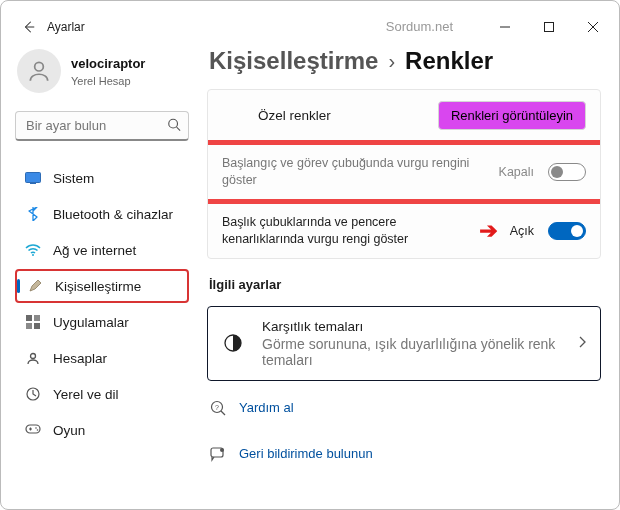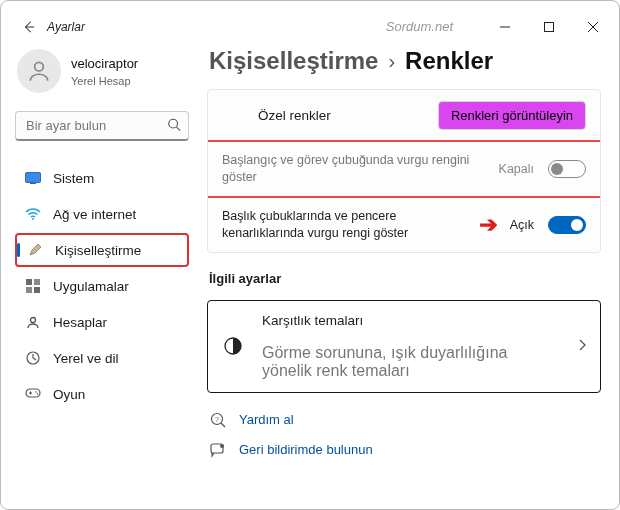--- a/index.html
+++ b/index.html
@@ -1,33 +1,33 @@
 <!DOCTYPE html>
 <html><head>
 <meta charset="utf-8">
 <style>
   * { box-sizing: border-box; margin: 0; padding: 0; }
   body { font-family: "Segoe UI", sans-serif; font-size: 13px; color: #1b1b1b; background: #fff; width: 620px; height: 510px; overflow: hidden; border: 1px solid #bbb; border-radius: 8px; position: relative; }
 
   
-  .titlebar { display: flex; align-items: center; height: 34px; padding: 17px 4px 0 14px; font-style: italic; }
+  .titlebar { display: flex; align-items: center; height: 34px; padding: 17px 4px 0 14px; }
   .titlebar .back { width: 28px; height: 28px; display:flex; align-items:center; justify-content:center; color:#333; cursor:pointer; }
   .titlebar .title { margin-left: 4px; font-size: 12px; color:#222; }
   .titlebar .spacer { flex: 1; }
   .titlebar .watermark { font-size: 13px; color:#999; margin-right: 30px; }
   .titlebar .winbtns { display:flex; }
   .titlebar .winbtn { width: 44px; height: 30px; display:flex; align-items:center; justify-content:center; cursor:pointer; color:#222; }
 
   .main { display: flex; height: calc(100% - 34px); }
 
   
   .sidebar { width: 198px; padding: 8px 10px 0 14px; display:flex; flex-direction:column; }
   .user { display:flex; align-items:center; gap:10px; margin: 6px 0 18px 2px; }
   .avatar { width: 44px; height:44px; border-radius:50%; background:#e8e8e8; display:flex; align-items:center; justify-content:center; color:#777; }
-  .user-name { font-size: 13px; font-weight:400; color:#111; }
+  .user-name { font-size: 13px; font-weight:700; color:#111; }
   .user-type { font-size: 11px; color:#666; margin-top:4px; }
 
   .searchwrap { position:relative; margin-bottom: 20px; }
   .search { width: 100%; height: 30px; border: 1px solid #ccc; border-bottom: 2px solid #888; border-radius:4px; padding: 0 30px 0 10px; font-size: 13px; background:#fcfcfc; color:#333; }
   .search::placeholder { color:#777; }
   .search-icon { position:absolute; right:8px; top:50%; transform:translateY(-50%); color:#555; pointer-events:none; }
 
   .nav { display:flex; flex-direction:column; gap:2px; overflow:hidden; }
   .nav-item { display:flex; align-items:center; gap:12px; height: 34px; padding: 0 8px 0 10px; border-radius:4px; cursor:pointer; font-size: 13.5px; color:#1b1b1b; position:relative; }
   .nav-item .nav-icon { width:16px; height:16px; display:flex; align-items:center; justify-content:center; font-size:14px; }
@@ -36,21 +36,21 @@
 
   
   .content { flex:1; padding: 10px 18px 0 8px; overflow-y: auto; }
   .crumbs { display:flex; align-items:center; gap:10px; margin: 2px 0 14px 2px; }
   .crumb-root { font-size: 24px; font-weight:600; color:#555; }
   .crumb-sep { font-size: 20px; color:#555; }
   .crumb-leaf { font-size: 24px; font-weight:700; color:#111; }
 
   .card { border: 1px solid #e6e6e6; border-radius:4px; background:#fdfdfd; }
   .card-row { display:flex; align-items:center; padding: 10px 14px; min-height:50px; gap:10px; }
-  .card-row + .card-row { border-top: 2px solid #ef4444; }
+  .card-row + .card-row { border-top: 5px solid #ef4444; }
   .card-title { flex:1; font-size:13.5px;margin-left:36px; }
   .btn { border:1px solid #d6d6d6; background:#d946ef; border-radius:4px; padding: 6px 12px; font-size:13px; cursor:pointer; }
 
   .setting-text { flex:1; font-size:12.5px; color:#777; line-height:1.35; }
   .setting-text.enabled { color:#222; }
   .state-label { font-size:12.5px; color:#888; margin-right:4px; }
   .state-label.enabled { color:#222; }
 
   .toggle { width:38px; height:18px; border-radius:10px; position:relative; cursor:pointer; }
   .toggle.off { background:#fff; border:1px solid #8a8a8a; }
@@ -61,24 +61,24 @@
   .arrow-annot { color:#e21b1b; font-size:22px; font-weight:900; line-height:1; margin-right:2px; }
 
   .content > .card + .section-label,
   .content > .card { margin-bottom: 14px; }
   .section-label { font-size: 13px; font-weight:600; margin: 18px 2px 8px; }
 
   .link-card { display:flex; align-items:center; padding:12px 14px; gap:18px; border:1px solid #0f172a; border-radius:4px; cursor:pointer; }
   .link-card .lc-icon { width:22px; height:22px; display:flex; align-items:center; justify-content:center; font-size:18px; }
   .link-card .lc-body { flex:1; }
   .link-card .lc-title { font-size:13.5px; }
-  .link-card .lc-sub { font-size:16px; color:#777; margin-top:16px; }
+  .link-card .lc-sub { font-size:14px; color:#777; margin-top:2px; }
   .link-card .lc-chevron { color:#555; }
 
-  .footer-links { margin: 18px 2px 0; display:flex; flex-direction:column; gap:12px; }
+  .footer-links { margin: 18px 2px 0; display:flex; flex-direction:column; gap:28px; }
   .flink { display:flex; align-items:center; gap:12px; font-size:13px; color:#00509e; cursor:pointer; }
   .flink .flink-icon { width:18px; height:18px; display:flex; align-items:center; justify-content:center; color:#555; font-size:15px; }
 </style>
 </head>
 <body>
 
 <div class="titlebar">
   <div class="back">
     <svg width="14" height="14" viewBox="0 0 16 16">
         <path d="M10 2 4 8l6 6" stroke="#333" stroke-width="1.2" fill="none"></path>
@@ -137,20 +137,28 @@
       <div class="nav-item">
         <span class="nav-icon">
           <svg width="16" height="12">
               <rect x="0.5" y="0.5" width="15" height="10" rx="1" fill="#3b8ae6" stroke="#2d6bb5"></rect>
               <rect x="5" y="11" width="6" height="1" fill="#2d6bb5"></rect>
             </svg>
         </span>
         <span>Sistem</span>
       </div>
       <div class="nav-item">
+        <span class="nav-icon" style="color:#1e8ae6">
+          <svg width="10" height="14" viewBox="0 0 10 14">
+              <path d="M5 0v14l4-4-8-6 8-4-4 4" fill="none" stroke="#1e8ae6" stroke-width="1.3" stroke-linejoin="round"></path>
+            </svg>
+        </span>
+        <span>Bluetooth &amp; cihazlar</span>
+      </div>
+      <div class="nav-item">
         <span class="nav-icon">
           <svg width="16" height="12" viewBox="0 0 16 12">
               <path d="M1 4c4-4 10-4 14 0M3.5 6.5c2.5-2.5 6.5-2.5 9 0M6 9c1-1 3-1 4 0" fill="none" stroke="#1ea8d4" stroke-width="1.5"></path>
               <circle cx="8" cy="11" r="1" fill="#1ea8d4"></circle>
             </svg>
         </span>
         <span>Ağ ve internet</span>
       </div>
       <div class="nav-item active">
         <span class="nav-icon">

